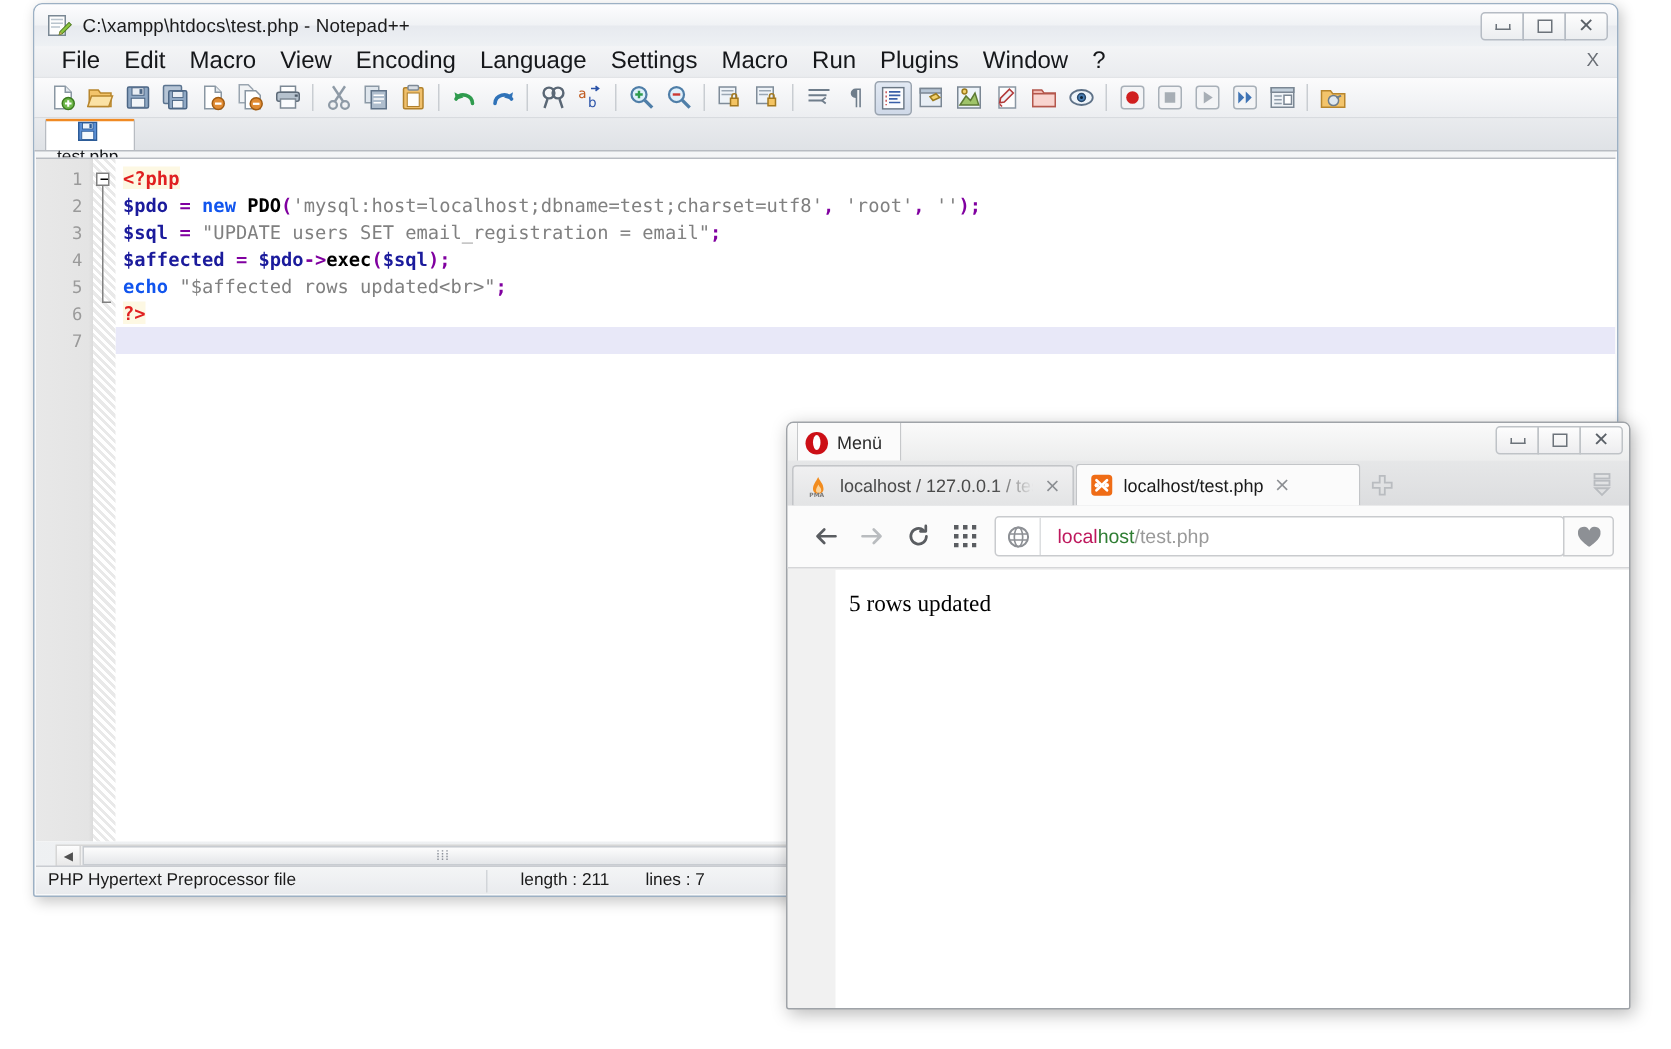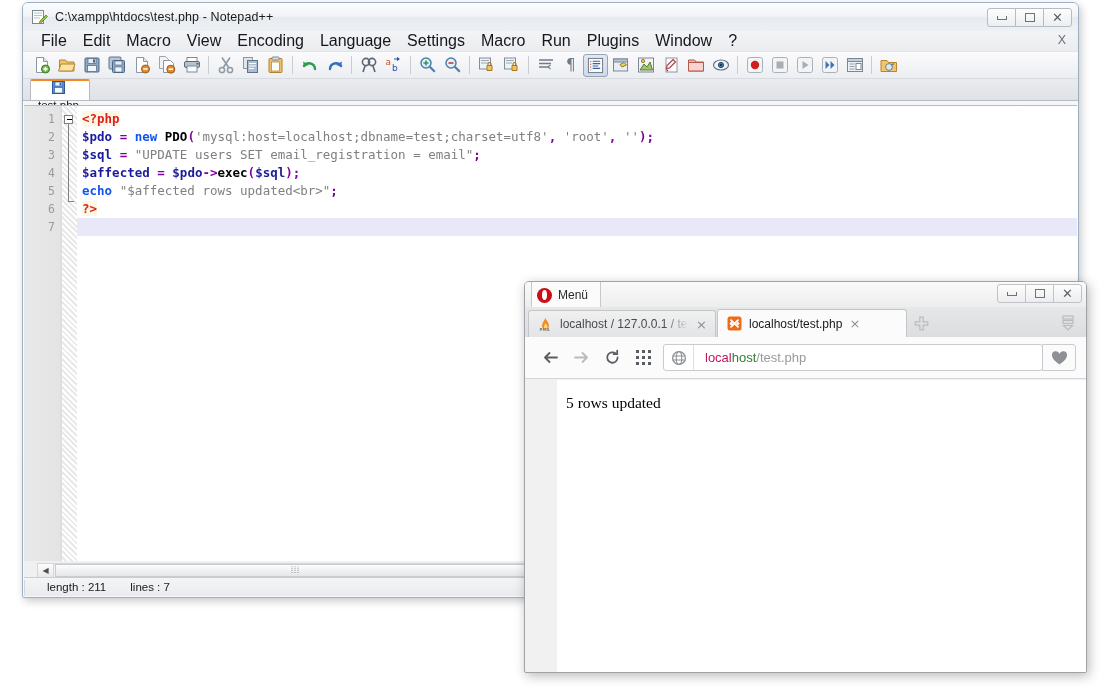--- a/index.html
+++ b/index.html
@@ -562,20 +562,21 @@
     </div>
 
     <div id="npp-hscroll">
       <div class="hs-arrow">◀</div>
       <div id="hs-thumb">
         <span>⦙⦙⦙</span>
       </div>
     </div>
 
     <div id="npp-status">
+      <div class="st-cell" style="width:300px">PHP Hypertext Preprocessor file</div>
       <div class="st-sep"></div>
       <div class="st-cell" style="padding-left:22px">length : 211</div>
       <div class="st-cell" style="padding-left:16px">lines : 7</div>
     </div>
   </div>
 
   <div id="opera">
 
     <div id="op-titlebar">
       <div id="op-menubtn">

